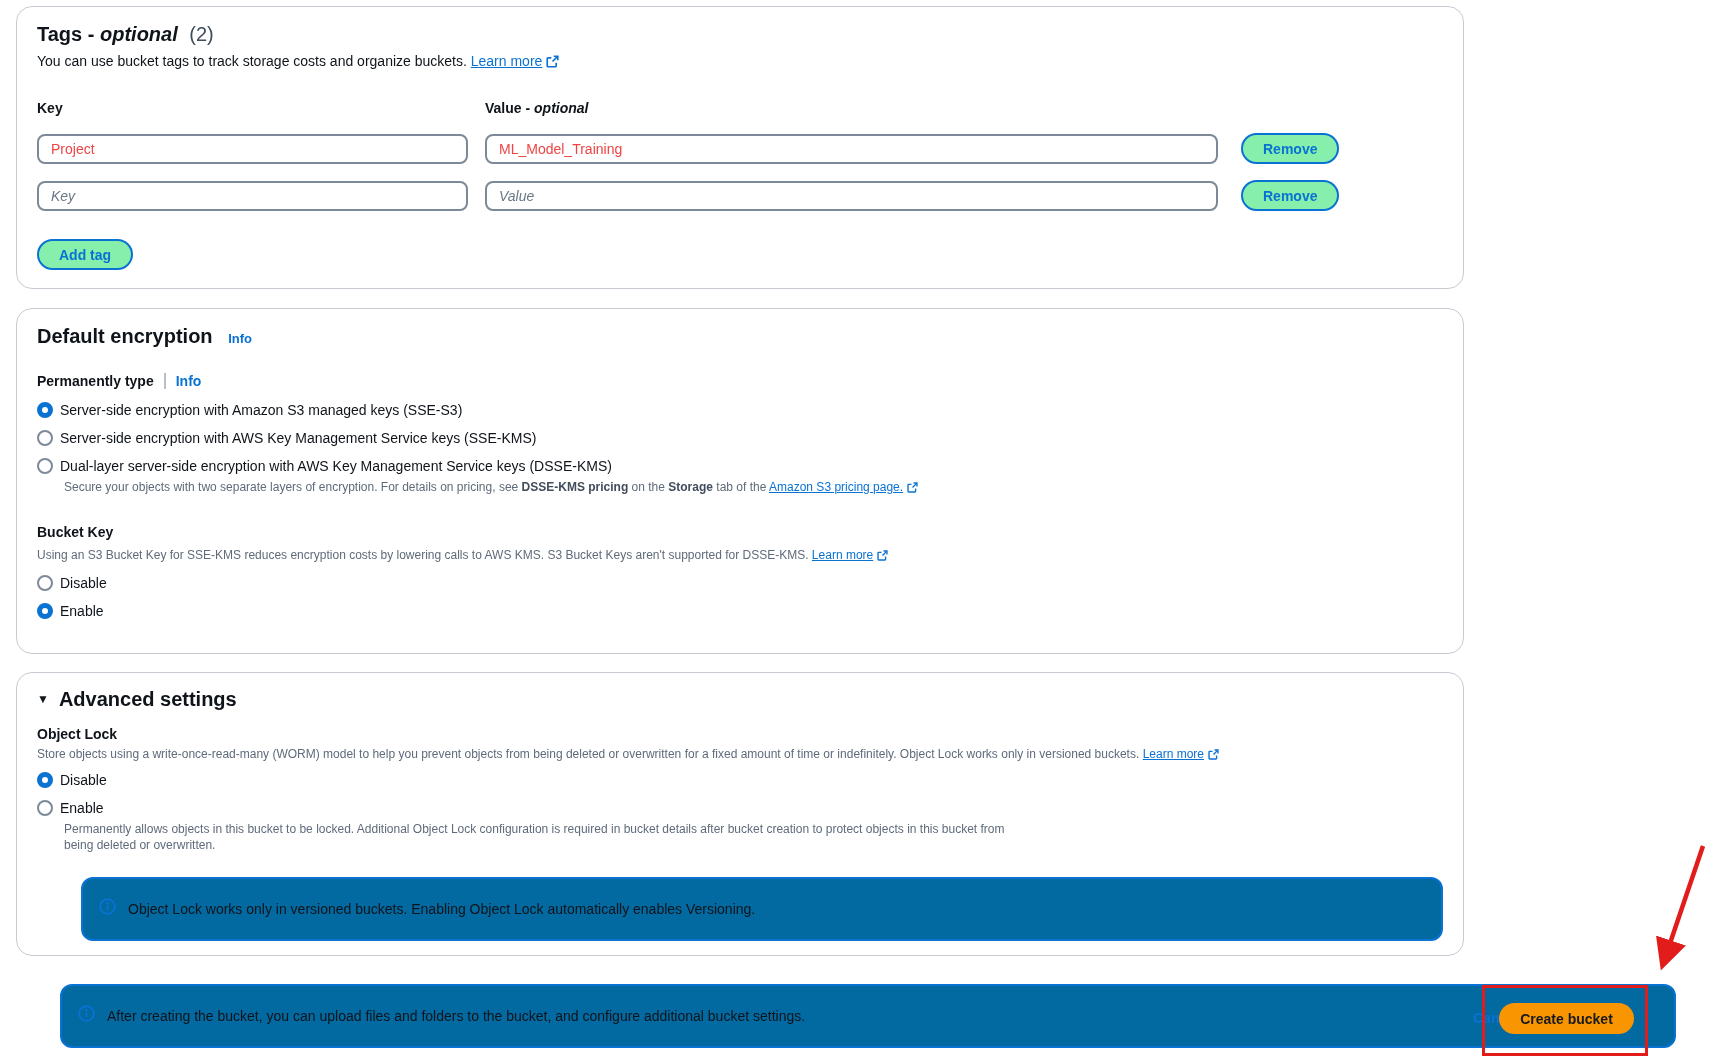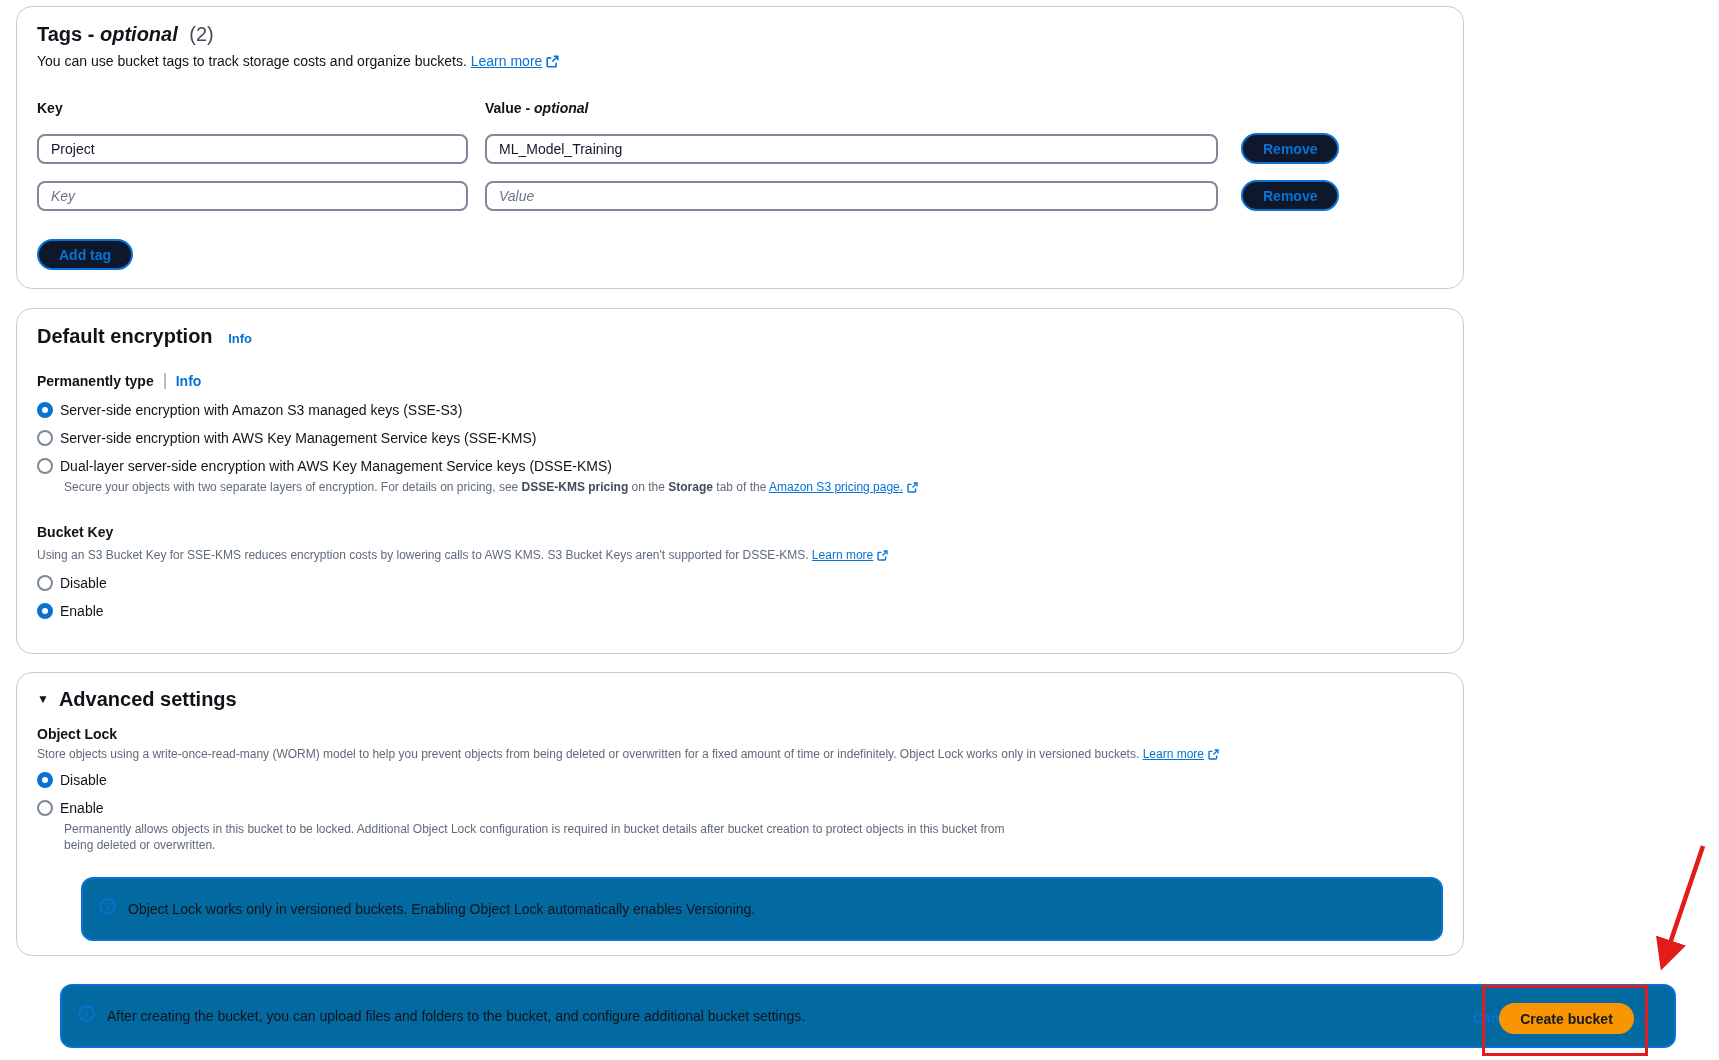--- a/index.html
+++ b/index.html
@@ -16,24 +16,24 @@
   .card-desc { font-size:14px; line-height:20px; margin-top:4px; }
 
   a.link { color:#0972d3; text-decoration:underline; font-weight:400; cursor:pointer; }
   a.info-link { color:#0972d3; text-decoration:none; font-weight:700; font-size:13px; cursor:pointer; }
   .ext-icon { display:inline-block; vertical-align:-2px; margin-left:4px; }
 
   
   .tag-grid { display:grid; grid-template-columns:431px 733px 95px; column-gap:17px; row-gap:16px; margin-top:26px; align-items:center; }
   .field-label { font-size:14px; font-weight:700; line-height:18px; align-self:end; }
   .field-label .optional { font-style:italic; }
-  .text-input { width:100%; height:30px; border:2px solid #7d8998; border-radius:8px; padding:0 12px; font-size:14px; color:#0f172a; font-family:"Liberation Sans", sans-serif; background:#fff; outline:none; }
+  .text-input { width:100%; height:30px; border:2px solid #7d8998; border-radius:8px; padding:0 12px; font-size:14px; color:#ef4444; font-family:"Liberation Sans", sans-serif; background:#fff; outline:none; }
   .text-input::placeholder { color:#6b7787; font-style:italic; }
 
-  .btn-secondary { height:31px; padding:0 20px; background:#0f172a; border:2px solid #0972d3; border-radius:16px; color:#0972d3; font-size:14px; font-weight:700; font-family:"Liberation Sans", sans-serif; cursor:pointer; white-space:nowrap; }
+  .btn-secondary { height:31px; padding:0 20px; background:#86efac; border:2px solid #0972d3; border-radius:16px; color:#0972d3; font-size:14px; font-weight:700; font-family:"Liberation Sans", sans-serif; cursor:pointer; white-space:nowrap; }
   .remove-cell { padding-left:6px; }
   .add-tag { margin-top:28px; }
 
   
   .section-label { font-size:14px; font-weight:700; line-height:18px; }
   .small-note { font-size:12px; color:#5f6b7a; line-height:16px; }
   .label-row { display:flex; align-items:center; margin-top:20px; }
   .v-divider { width:0; border-left:2px solid #b6bec9; height:16px; margin:0 10px; }
 
   

